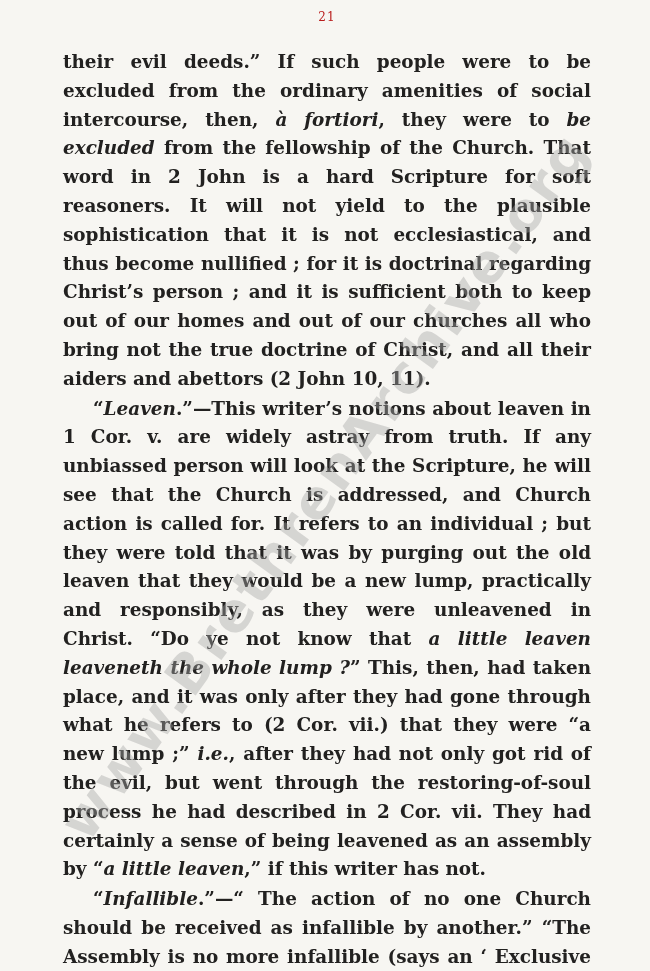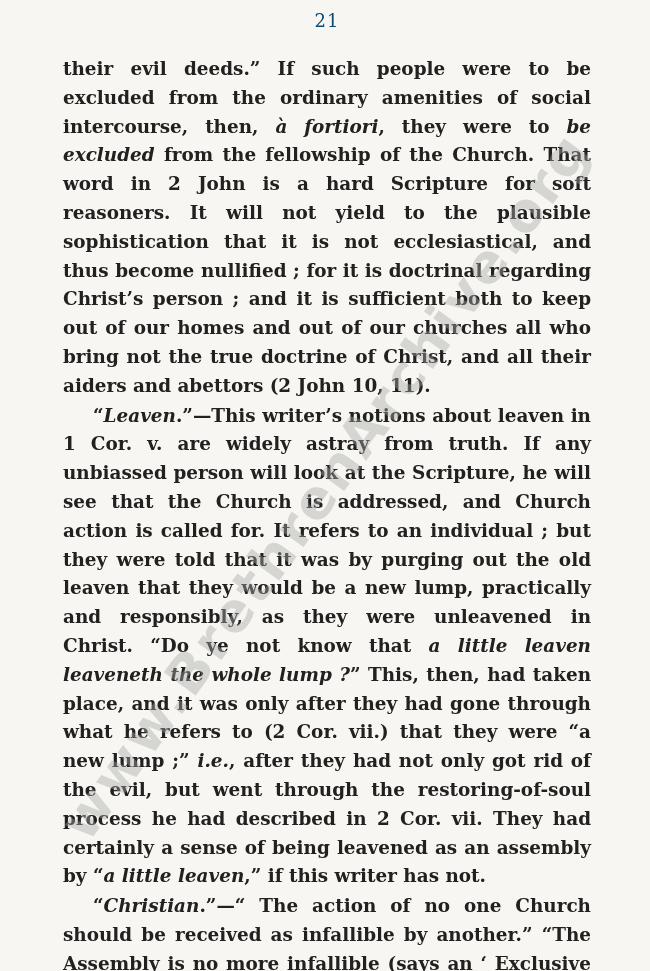--- a/index.html
+++ b/index.html
@@ -14,24 +14,24 @@
     margin: 0 auto;
     background: #f7f6f2;
     color: #222120;
     overflow: hidden;
     box-sizing: border-box;
     padding: 10px 58px 18px 62px;
     font-family: "DejaVu Serif", "Liberation Serif", serif;
   }
   .page-number {
     text-align: center;
-    font-size: 18px;
+    font-size: 12px;
     letter-spacing: 1px;
     margin-bottom: 24px;
-    color: #0c4a6e;
+    color: #b91c1c;
   }
   .text-block {
     position: relative;
     font-size: 18.4px;
     line-height: 28.8px;
     text-align: justify;
     z-index: 1;
   }
   .text-block p {
     margin: 1px;
@@ -63,15 +63,15 @@
 <body>
 
 <div class="page">
   <div class="watermark">www.BrethrenArchive.org</div>
 
   <div class="page-number">21</div>
 
   <div class="text-block">
       <p><span>their evil deeds.”  If such people were to be excluded from the ordinary amenities of social intercourse, then, </span><i>à fortiori</i><span>, they were to </span><i>be excluded</i><span> from the fellowship of the Church.  That word in 2 John is a hard Scripture for soft reasoners.  It will not yield to the plausible sophistication that it is not ecclesiastical, and thus become nullified ; for it is doctrinal regarding Christ’s person ; and it is sufficient both to keep out of our homes and out of our churches all who bring not the true doctrine of Christ, and all their aiders and abettors (2 John 10, 11).</span></p>
       <p class="indent"><span>“</span><i>Leaven</i><span>.”—This writer’s notions about leaven in 1 Cor. v. are widely astray from truth.  If any unbiassed person will look at the Scripture, he will see that the Church is addressed, and Church action is called for.  It refers to an individual ; but they were told that it was by purging out the old leaven that they would be a new lump, practically and responsibly, as they were unleavened in Christ.  “Do ye not know that </span><i>a little leaven leaveneth the whole lump ?</i><span>”  This, then, had taken place, and it was only after they had gone through what he refers to (2 Cor. vii.) that they were “a new lump ;” </span><i>i.e.</i><span>, after they had not only got rid of the evil, but went through the restoring-of-soul process he had described in 2 Cor. vii.  They had certainly a sense of being leavened as an assembly by “</span><i>a little leaven</i><span>,” if this writer has not.</span></p>
-      <p class="indent"><span>“</span><i>Christian</i><span>.”—“ The action of no one Church should be received as infallible by another.”  “The Assembly is no more infallible (says an ‘ Exclusive ’ leader) than an individual Christian.  For what thus the Assembly</span></p>
+      <p class="indent"><span>“</span><i>Infallible</i><span>.”—“ The action of no one Church should be received as infallible by another.”  “The Assembly is no more infallible (says an ‘ Exclusive ’ leader) than an individual Christian.  For what thus the Assembly</span></p>
     </div>
 </div>
 
 </body></html>

